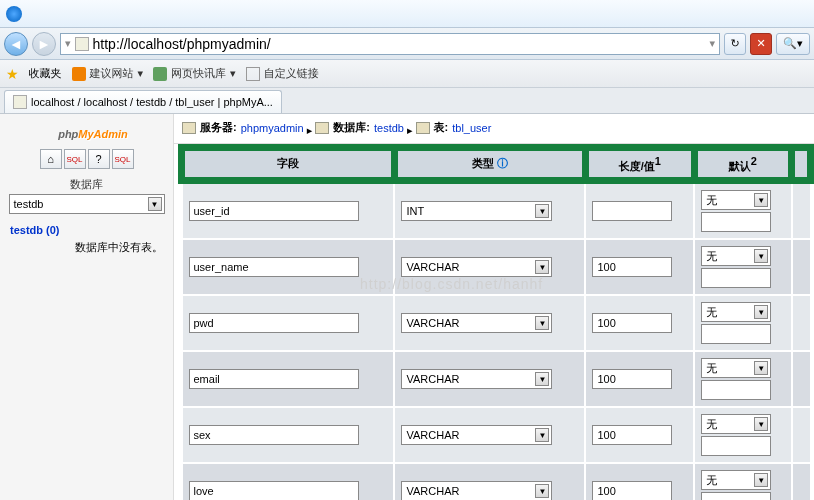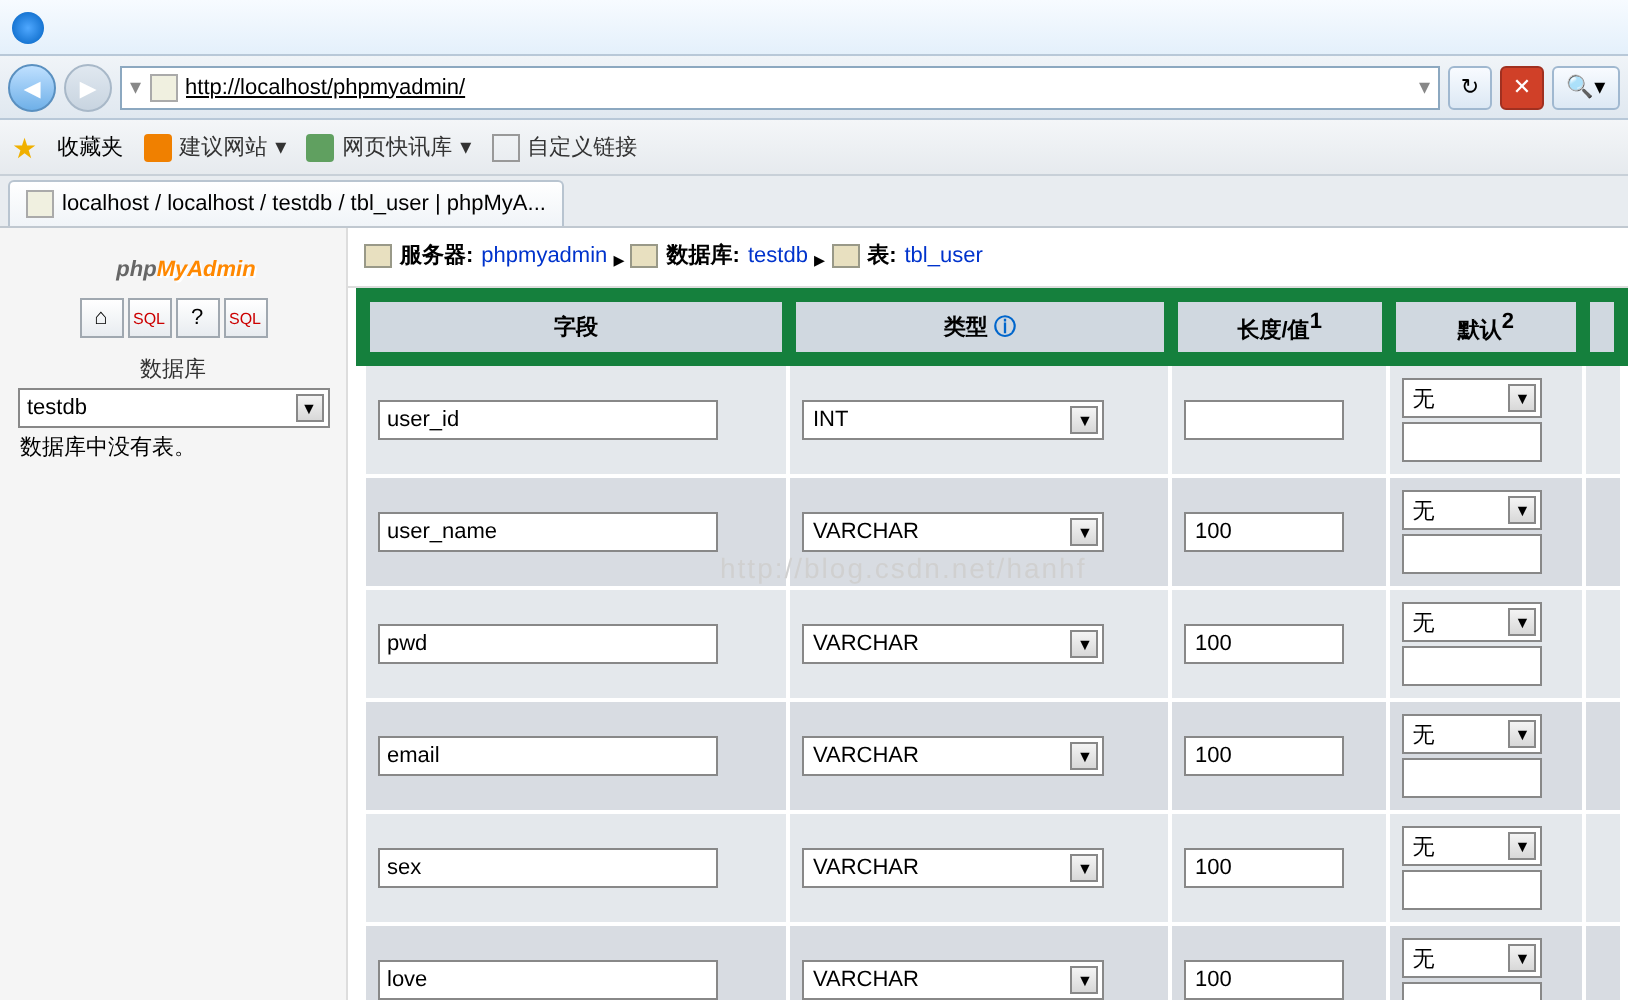--- a/index.html
+++ b/index.html
@@ -3,38 +3,38 @@
 <meta charset="utf-8">
 <style>
 * { box-sizing: border-box; margin: 0; padding: 0; font-family: Tahoma, Arial, sans-serif; font-size: 11px; }
 body { background: #fff; width: 814px; height: 500px; overflow: hidden; }
 .titlebar { background: linear-gradient(#f7fbff,#e4f0fb); height: 28px; display: flex; align-items: center; padding: 0 6px; border-bottom: 1px solid #b8c8d8; }
 .titlebar .ie-icon { width: 16px; height: 16px; background: radial-gradient(#4fa8ff,#0060c0); border-radius: 50%; margin-right: 6px; }
 .titlebar .title { color: #333; }
 .navbar { background: linear-gradient(#f0f4f8,#e0e8f0); height: 32px; display: flex; align-items: center; padding: 0 4px; border-bottom: 1px solid #b8c8d8; gap: 4px; }
 .navbtn { width: 24px; height: 24px; border-radius: 50%; background: linear-gradient(#bfe0ff,#6fb0e8); border: 1px solid #5a90c0; display: flex; align-items: center; justify-content: center; color: #fff; font-size: 14px; }
 .urlbar { flex: 1; height: 22px; background: #fff; border: 1px solid #8ca8c0; display: flex; align-items: center; padding: 0 4px; gap: 4px; }
-.urlbar input { border: none; flex: 1; outline: none; font-size: 11px; text-decoration: underline; }
+.urlbar input { border: none; flex: 1; outline: none; font-size: 14px; }
 .tinyicon { width: 14px; height: 14px; background: #f0f0e0; border: 1px solid #aaa; }
 .endbtns { display: flex; gap: 4px; }
 .endbtns .b { width: 22px; height: 22px; border: 1px solid #a0b8d0; background: linear-gradient(#f8fbff,#dce8f4); border-radius: 3px; display:flex;align-items:center;justify-content:center; }
 .favbar { background: linear-gradient(#f4f6f8,#e6eaee); height: 28px; display: flex; align-items: center; padding: 0 6px; border-bottom: 1px solid #c8d0d8; gap: 10px; }
 .fav-star { color: #f0b000; font-size: 14px; }
 .fav-item { display: flex; align-items: center; gap: 4px; color: #333; }
 .tabbar { height: 26px; display: flex; align-items: flex-end; padding: 0 4px; background: #e8ecf0; border-bottom: 1px solid #c0c8d0; }
 .tab { background: linear-gradient(#fff,#f0f4f8); border: 1px solid #b8c4d0; border-bottom: none; padding: 4px 8px; border-radius: 3px 3px 0 0; display: flex; align-items: center; gap: 4px; max-width: 280px; }
 .content { display: flex; height: calc(500px - 28px - 32px - 28px - 26px); }
 .sidebar { width: 174px; background: #f5f5f5; border-right: 1px solid #ddd; padding: 6px 4px; text-align: center; }
 .logo { font-family: Georgia, serif; font-style: italic; font-weight: bold; font-size: 18px; margin: 2px 0 6px; }
 .logo .p { color: #666; margin-left: 13px; } .logo .m { color: #ff8800; text-shadow: 1px 1px #fff; }
 .iconrow { display: flex; justify-content: center; gap: 2px; margin-bottom: 8px; }
 .iconrow .ib { width: 22px; height: 20px; border: 1px solid #a0a8b0; background: linear-gradient(#fff,#e8ecf0); display:flex;align-items:center;justify-content:center; font-size:11px;}
 .sec-label { font-size: 11px; color: #333; margin-bottom: 2px; }
 .db-link { color: #0033cc; text-align: left; padding: 10px 6px 2px; font-size: 11px; }
-.db-empty { text-align: left; padding: 2px 6px; font-size: 11px; color: #000; font-family: Liberation Mono, monospace; }
+.db-empty { text-align: right; padding: 2px 6px; font-size: 11px; color: #000; font-family: Liberation Mono, monospace; }
 .main { flex: 1; overflow: auto; background: #fff; }
 .crumbs { padding: 6px 8px; border-bottom: 1px solid #ddd; color: #000; }
 .crumbs a { color: #0033cc; text-decoration: none; }
 .crumbs .srv { display: inline-flex; align-items: center; gap: 4px; }
 .smico { width: 14px; height: 12px; background: #e8e0c0; border: 1px solid #998; display:inline-block; }
 .tblgrid { padding: 0 0 10px 4px; }
 table.def { border-collapse: collapse; width: 100%; }
 table.def th { background: #d0d8e0; border: 7px solid #15803d; padding: 4px 6px; font-weight: bold; text-align: center; font-size: 11px; }
 table.def td { background: #e4e8ec; border: 2px solid #fff; padding: 6px; vertical-align: middle; }
 table.def tr.alt td { background: #d8dce2; }
@@ -97,20 +97,21 @@
       <div class="ib">?</div>
       <div class="ib" style="color:#c00;font-size:8px">SQL</div>
     </div>
     <div class="sec-label">数据库</div>
     <div style="display:flex;justify-content:center">
       <div class="selwrap" style="width:156px">
           <span>testdb</span>
           <span class="arr">▼</span>
         </div>
     </div>
+    <div class="db-link"><b>testdb (0)</b></div>
     <div class="db-empty">数据库中没有表。</div>
   </div>
 
   <div class="main">
     <div class="crumbs">
       <span class="srv">
           <span class="smico"></span> 
           <b>服务器:</b> 
           <a href="#">phpmyadmin</a>
         </span>

